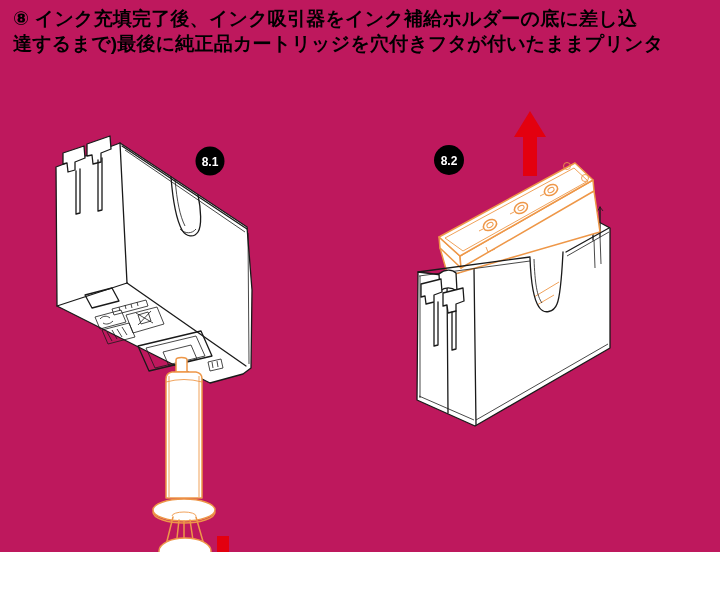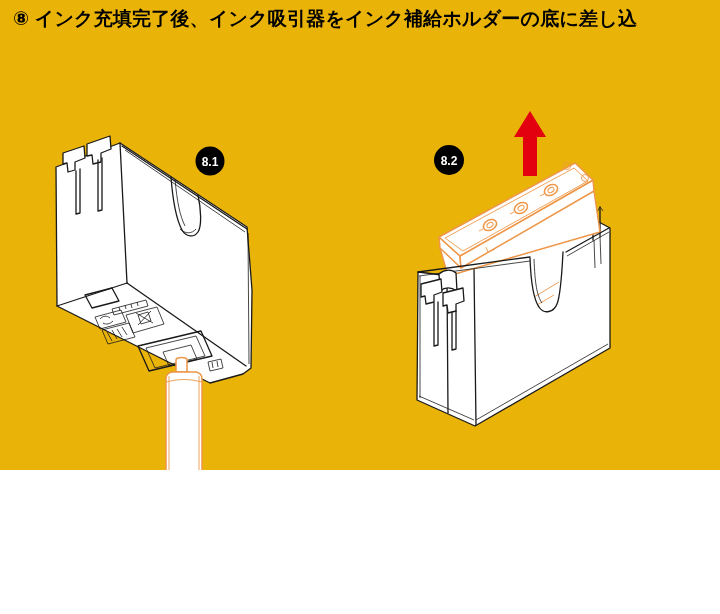--- a/index.html
+++ b/index.html
@@ -1,16 +1,16 @@
 <!DOCTYPE html>
 <html><head>
 <meta charset="utf-8">
 <style>
   html,body{margin:0;padding:0;background:#ffffff;}
-  .page{position:relative;width:720px;height:470px;background:#eab308;overflow:hidden;
+  .page{position:relative;width:720px;height:552px;background:#be185d;overflow:hidden;
         font-family:"Liberation Sans","DejaVu Sans",sans-serif;}
   .instruction{position:absolute;left:13px;top:7px;width:700px;color:#000;
         font-weight:700;font-size:19px;line-height:24.6px;letter-spacing:0.2px;}
   .fig{position:absolute;}
   .fig-left{left:40px;top:125px;}
   .fig-right{left:395px;top:100px;}
   svg text.badge-txt{font-family:"Liberation Sans","DejaVu Sans",sans-serif;
         font-weight:700;font-size:12px;fill:#ffffff;}
   .k{stroke:#1a1a1a;fill:none;stroke-width:1.3;stroke-linejoin:round;stroke-linecap:round;}
   .kf{stroke:#1a1a1a;fill:#ffffff;stroke-width:1.3;stroke-linejoin:round;}
@@ -20,20 +20,21 @@
   .ot{stroke:#ee9748;fill:none;stroke-width:0.9;}
   .red{fill:#e3000f;stroke:none;}
 </style>
 </head>
 <body>
 
 <div class="page">
 
   <div class="instruction">
     <div>⑧ インク充填完了後、インク吸引器をインク補給ホルダーの底に差し込</div>
+    <div>達するまで)最後に純正品カートリッジを穴付きフタが付いたままプリンタ</div>
   </div>
 
   <svg class="fig fig-left" width="280" height="489" viewBox="40 125 280 489">
 
     <g>
       <path class="kf" d="M 56,167 L 120,143 L 247,227 L 252,290 L 251,368 L 243,374 L 210,383 L 57,306 Z"></path>
       <path class="k" d="M 122,146 L 247,229"></path>
       <path class="kt" d="M 125,150 L 245,232"></path>
       <path class="k" d="M 120,143 L 127,283"></path>
       <path class="k" d="M 127,283 L 246,366"></path>

